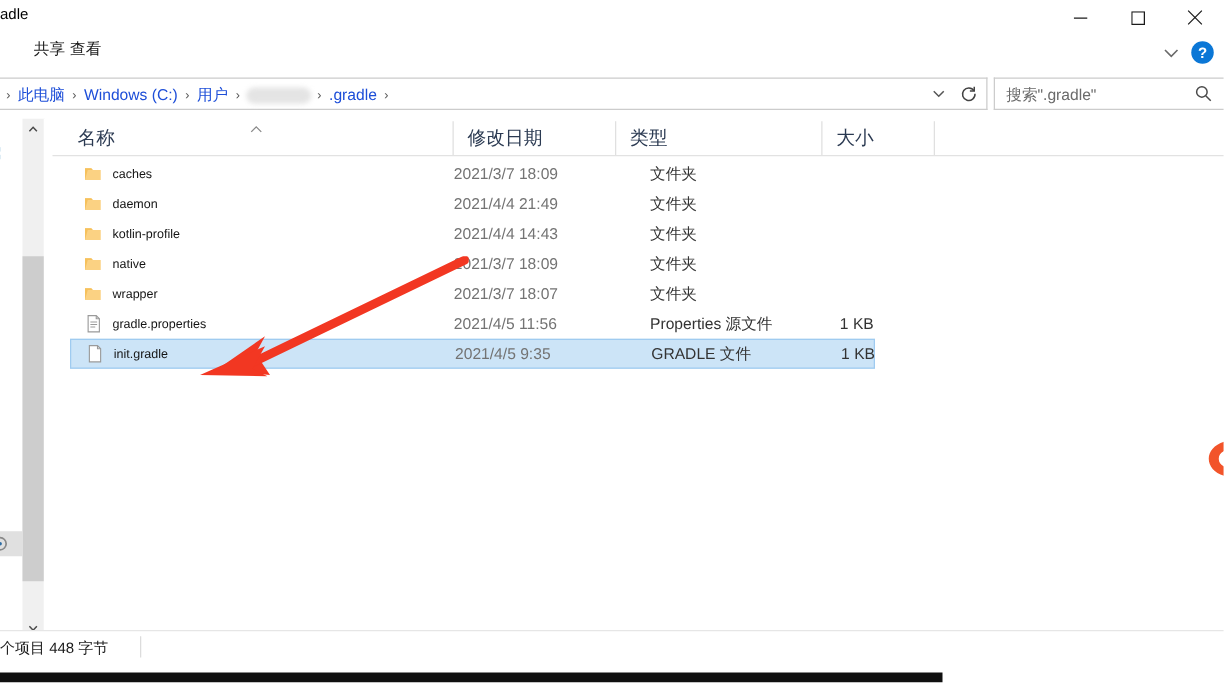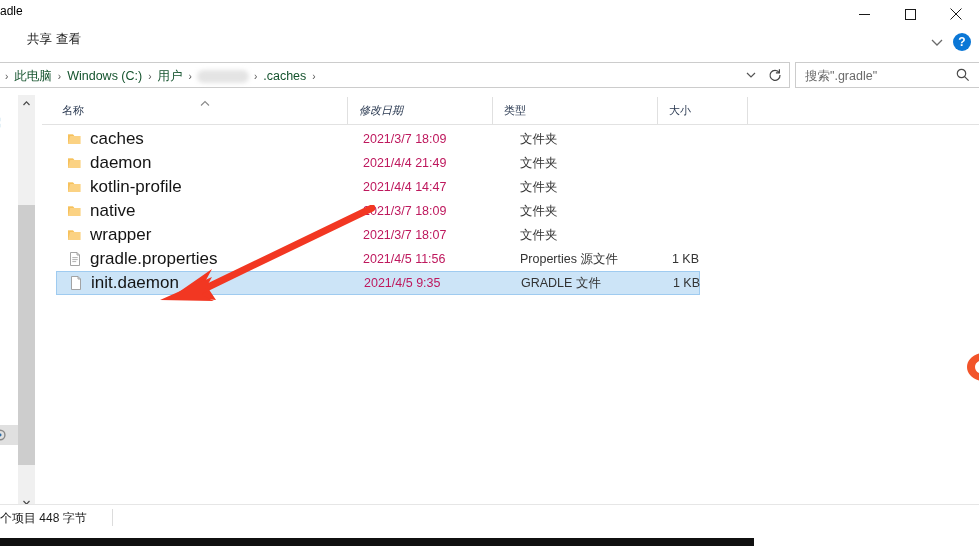--- a/index.html
+++ b/index.html
@@ -105,21 +105,21 @@
     height: 26px;
     display: flex;
     align-items: center;
     gap: 0px;
     font-size: 12.5px;
     color: #1a1a1a;
     white-space: nowrap;
   }
   .crumb {
     padding: 0 5px;
-    color: #14532d;
+    color: #1d4ed8;
   }
   .crumb-sep {
     color: #555555;
     font-size: 10px;
     padding: 0 1px;
   }
   .crumb-blur {
     display: inline-block;
     width: 52px; height: 13px;
     background: #e4e4e4;
@@ -218,29 +218,29 @@
     left: 42px; top: 97px;
     width: 937px; height: 27px;
     background: #ffffff;
     border-bottom: 1px solid #e2e2e2;
   }
   .colhead {
     position: absolute;
     top: 0; height: 27px;
     display: flex;
     align-items: center;
-    font-size: 11px;
+    font-size: 15px;
     color: #2b3a52;
     border-left: 1px solid #e0e0e0;
     padding-left: 11px;
     box-sizing: border-box;
     white-space: nowrap;
   }
   .ch-name { left: 0px;   width: 305px; border-left: none; padding-left: 20px;}
-  .ch-date { left: 305px; width: 145px; font-style: italic; }
+  .ch-date { left: 320px; width: 145px; }
   .ch-type { left: 450px; width: 165px; }
   .ch-size { left: 615px; width: 90px; }
   .ch-rest { left: 705px; width: 1px; border-left: 1px solid #e0e0e0; height: 27px;}
   .sort-asc {
     position: absolute;
     left: 158px; top: 2px;
     font-size: 9px;
     color: #7a7a7a;
   }
 
@@ -265,29 +265,29 @@
     border: 1px solid #9fcbf0;
   }
   .f-icon {
     position: absolute;
     left: 11px;
     width: 16px; height: 16px;
   }
   .f-name {
     position: absolute;
     left: 34px;
-    font-size: 17px;
+    font-size: 10px;
     color: #141414;
     white-space: nowrap;
   }
   .f-date {
     position: absolute;
     left: 307px;
     font-size: 12.5px;
-    color: #be185d;
+    color: #737373;
     white-space: nowrap;
   }
   .f-type {
     position: absolute;
     left: 452px;
     font-size: 12.5px;
     color: #333333;
     white-space: nowrap;
     margin-left: 12px;
   }
@@ -404,21 +404,21 @@
       <div class="crumbs">
         <span class="crumb-sep">›</span>
         <span class="crumb">此电脑</span>
         <span class="crumb-sep">›</span>
         <span class="crumb">Windows (C:)</span>
         <span class="crumb-sep">›</span>
         <span class="crumb">用户</span>
         <span class="crumb-sep">›</span>
         <span class="crumb-blur"></span>
         <span class="crumb-sep">›</span>
-        <span class="crumb">.caches</span>
+        <span class="crumb">.gradle</span>
         <span class="crumb-sep">›</span>
       </div>
 
       <div class="addr-dropdown">
         <svg width="12" height="12" viewBox="0 0 12 12">
           <polyline points="2,4 6,8 10,4" fill="none" stroke="#555" stroke-width="1.2"></polyline>
         </svg>
       </div>
       <div class="addr-refresh">
         <svg width="14" height="14" viewBox="0 0 14 14">
@@ -513,21 +513,21 @@
     </div>
 
     <div class="filerow" style="top:48px;">
       <span class="f-icon">
         <svg width="16" height="16" viewBox="0 0 16 16">
           <path d="M1 3.5 L6 3.5 L7.3 5 L13.6 5 L13.6 13 L1 13 Z" fill="#fbd283"></path>
           <path d="M1 3.5 L6 3.5 L7.3 5 L3.2 5 L1 13 Z" fill="#f6c15c"></path>
         </svg>
       </span>
       <span class="f-name">kotlin-profile</span>
-      <span class="f-date">2021/4/4 14:47</span>
+      <span class="f-date">2021/4/4 14:43</span>
       <span class="f-type">文件夹</span>
       <span class="f-size"></span>
     </div>
 
     <div class="filerow" style="top:72px;">
       <span class="f-icon">
         <svg width="16" height="16" viewBox="0 0 16 16">
           <path d="M1 3.5 L6 3.5 L7.3 5 L13.6 5 L13.6 13 L1 13 Z" fill="#fbd283"></path>
           <path d="M1 3.5 L6 3.5 L7.3 5 L3.2 5 L1 13 Z" fill="#f6c15c"></path>
         </svg>
@@ -567,21 +567,21 @@
       <span class="f-size">1 KB</span>
     </div>
 
     <div class="filerow selected" style="top:144px;">
       <span class="f-icon">
         <svg width="16" height="16" viewBox="0 0 16 16">
           <path d="M3.5 1.5 L10 1.5 L12.5 4 L12.5 14.5 L3.5 14.5 Z" fill="#ffffff" stroke="#9a9a9a" stroke-width="0.9"></path>
           <path d="M10 1.5 L10 4 L12.5 4" fill="none" stroke="#9a9a9a" stroke-width="0.9"></path>
         </svg>
       </span>
-      <span class="f-name">init.daemon</span>
+      <span class="f-name">init.gradle</span>
       <span class="f-date">2021/4/5 9:35</span>
       <span class="f-type">GRADLE 文件</span>
       <span class="f-size">1 KB</span>
     </div>
   </div>
 
   <div class="annotation-arrow">
     <svg width="235" height="105" viewBox="0 0 235 105">
       <path d="M232 3 L60 86 L72 64 L33 91 L76 95 L66 80 Z" fill="#f23722"></path>
       <path d="M232 3 L62 85" stroke="#f23722" stroke-width="7" stroke-linecap="round" fill="none"></path>

